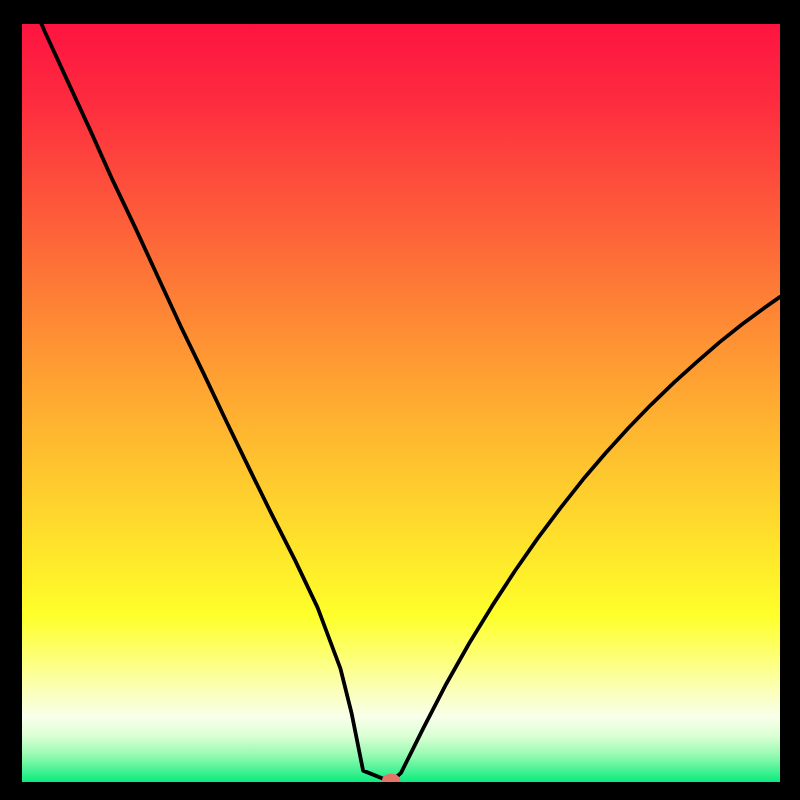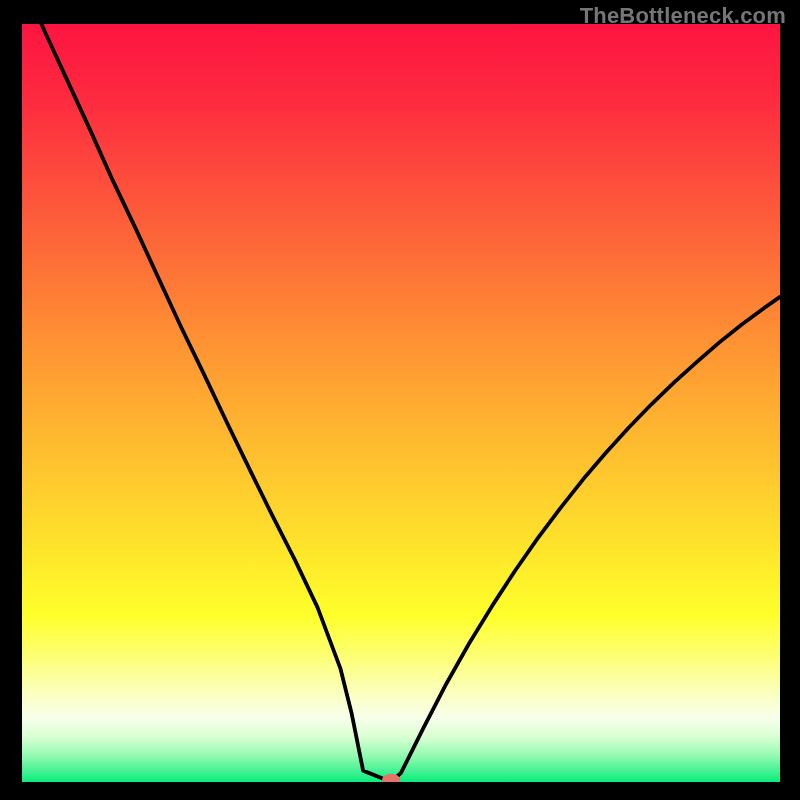--- a/index.html
+++ b/index.html
@@ -42,21 +42,20 @@
     stroke-linecap: round;
   }
   .marker {
     fill: #e57368;
   }
 </style>
 </head>
 <body>
 
 <div class="stage">
-  <div class="watermark">TheBottleneck.com</div>
 
   <svg class="plot" viewBox="0 0 100 100" preserveAspectRatio="none">
     <defs>
       <linearGradient id="bg-grad" x1="0" y1="0" x2="0" y2="1">
           <stop offset="0%" stop-color="#fd1441"></stop>
           <stop offset="10%" stop-color="#fd2b3f"></stop>
           <stop offset="20%" stop-color="#fd4b3c"></stop>
           <stop offset="30%" stop-color="#fd6b38"></stop>
           <stop offset="40%" stop-color="#fe8c34"></stop>
           <stop offset="50%" stop-color="#feab31"></stop>

